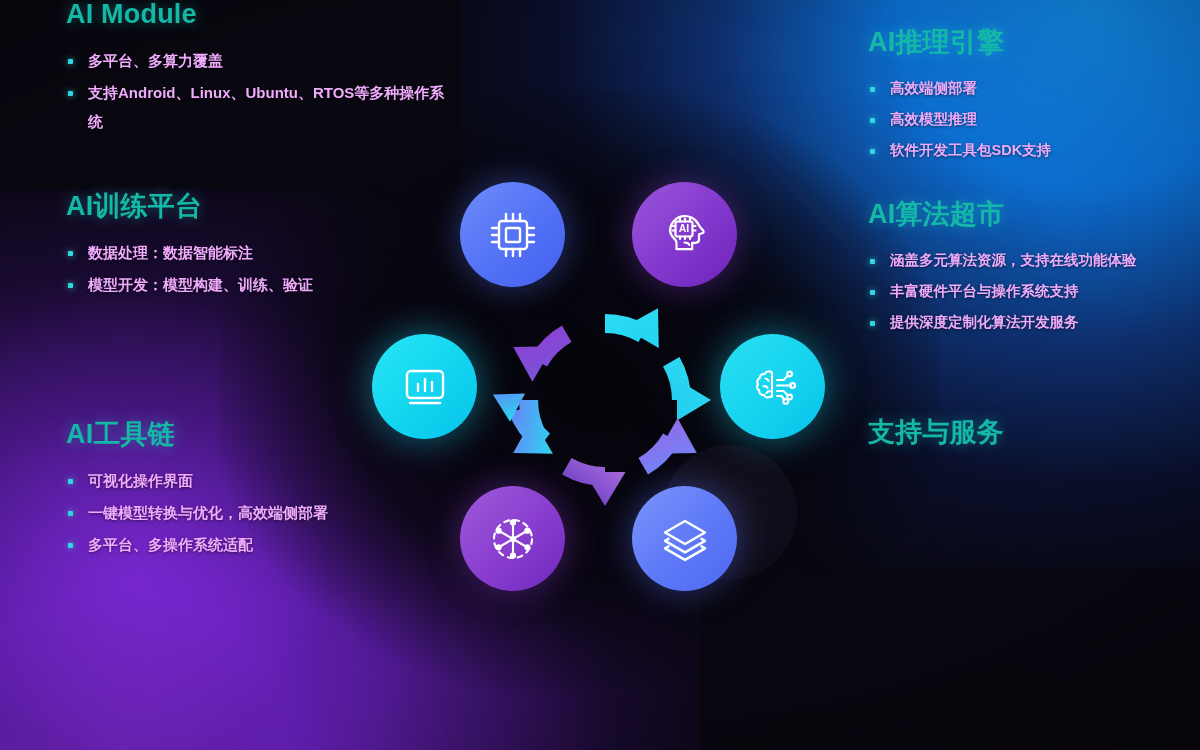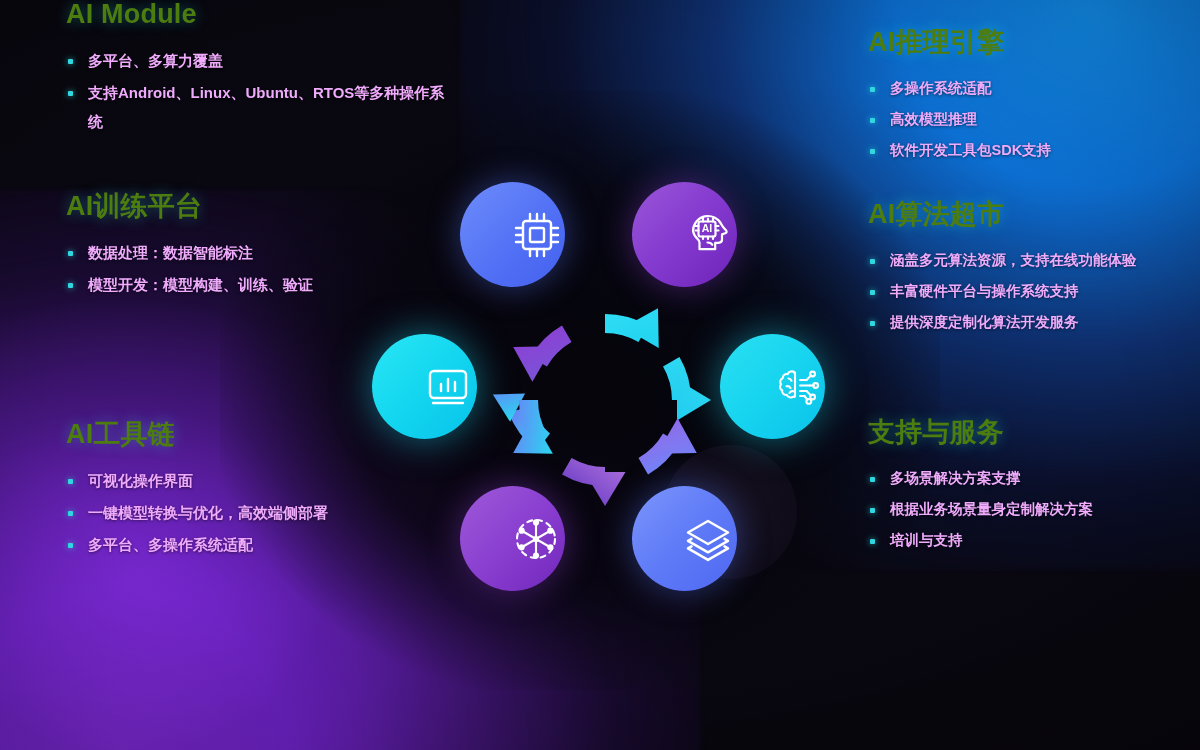--- a/index.html
+++ b/index.html
@@ -47,21 +47,21 @@
     pointer-events:none;
   }
 
   
   .col{position:absolute;z-index:6;}
   .col-left{left:66px;width:380px;}
   .col-right{left:868px;width:300px;}
 
   .block{margin-bottom:0;}
   .heading{
-    color:#4d7c0f;
+    color:#14b8a6;
     font-size:27px;
     font-weight:bold;
     letter-spacing:0.2px;
     line-height:1.1;
     margin:0 0 16px 0;
     text-shadow:0 0 14px rgba(33,238,226,0.35);
     white-space:nowrap;
   }
   .bullets{list-style:none;margin:0;padding:0;}
   .bullets li{
@@ -89,21 +89,21 @@
   #blk-infer {position:absolute;left:0;top:0;width:310px;margin-top:28px;}
   #blk-algo  {position:absolute;left:0;top:200px;width:300px;}
   #blk-supp  {position:absolute;left:0;top:418px;width:300px;}
 
   
   .diagram{
     position:absolute;left:360px;top:168px;width:490px;height:440px;z-index:5;
   }
   .node{
     position:absolute;width:105px;height:105px;border-radius:50%;
-    display:flex;align-items:center;justify-content:flex-end;
+    display:flex;align-items:center;justify-content:center;
   }
   .node svg{display:block;}
   .n-tl{left:100px;top:14px;background:linear-gradient(135deg,#6f8dfb 0%,#5271f5 55%,#4560ef 100%);
         box-shadow:0 0 34px rgba(86,116,246,0.45);}
   .n-tr{left:272px;top:14px;background:linear-gradient(135deg,#9a57d8 0%,#8439cf 50%,#6e23b8 100%);
         box-shadow:0 0 34px rgba(140,60,206,0.45);}
   .n-l {left:12px;top:166px;background:linear-gradient(135deg,#2ae6f5 0%,#13d6ef 50%,#08c3ea 100%);
         box-shadow:0 0 38px rgba(26,214,240,0.50);}
   .n-r {left:360px;top:166px;background:linear-gradient(135deg,#2ae0f2 0%,#17d4ef 50%,#0ac2ea 100%);
         box-shadow:0 0 38px rgba(26,214,240,0.50);}
@@ -159,42 +159,37 @@
       </ul>
     </div>
 
   </div>
 
   <div class="col col-right">
 
     <div class="block" id="blk-infer">
       <h2 class="heading">AI推理引擎</h2>
       <ul class="bullets">
-        <li><span class="dot"></span><span>多操作系统适配</span></li>
+        <li><span class="dot"></span><span>高效端侧部署</span></li>
         <li><span class="dot"></span><span>高效模型推理</span></li>
         <li><span class="dot"></span><span>软件开发工具包SDK支持</span></li>
       </ul>
     </div>
 
     <div class="block" id="blk-algo">
       <h2 class="heading">AI算法超市</h2>
       <ul class="bullets">
         <li><span class="dot"></span><span>涵盖多元算法资源，支持在线功能体验</span></li>
         <li><span class="dot"></span><span>丰富硬件平台与操作系统支持</span></li>
         <li><span class="dot"></span><span>提供深度定制化算法开发服务</span></li>
       </ul>
     </div>
 
     <div class="block" id="blk-supp">
       <h2 class="heading">支持与服务</h2>
-      <ul class="bullets">
-        <li><span class="dot"></span><span>多场景解决方案支撑</span></li>
-        <li><span class="dot"></span><span>根据业务场景量身定制解决方案</span></li>
-        <li><span class="dot"></span><span>培训与支持</span></li>
-      </ul>
     </div>
 
   </div>
 
   <div class="diagram">
 
     <div class="ring">
       <svg width="240" height="240" viewBox="0 0 240 240" aria-hidden="true">
         <defs>
           <linearGradient id="gA1" x1="0" y1="1" x2="1" y2="0">

